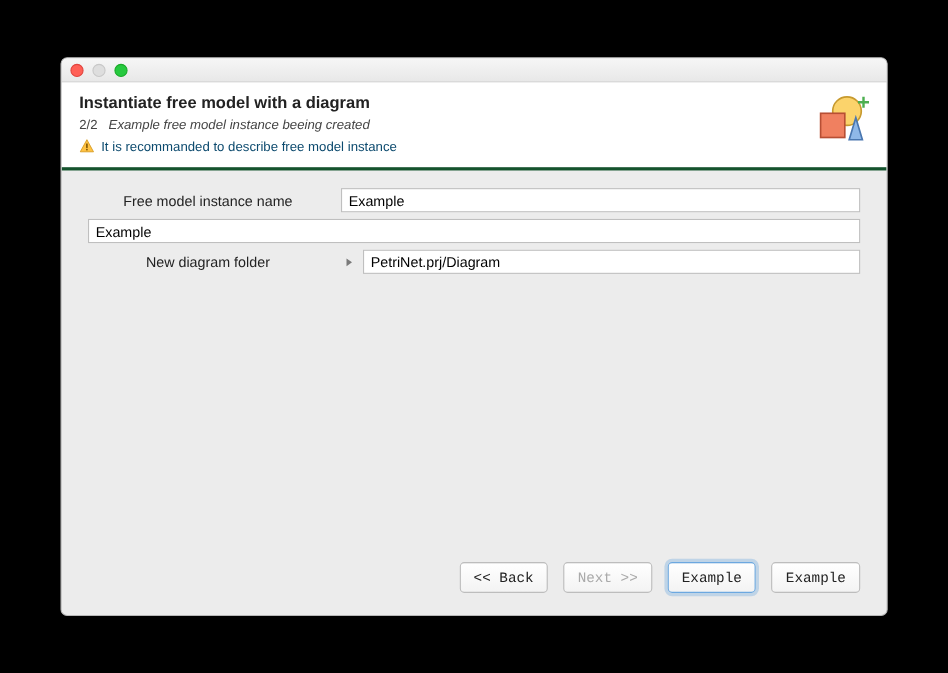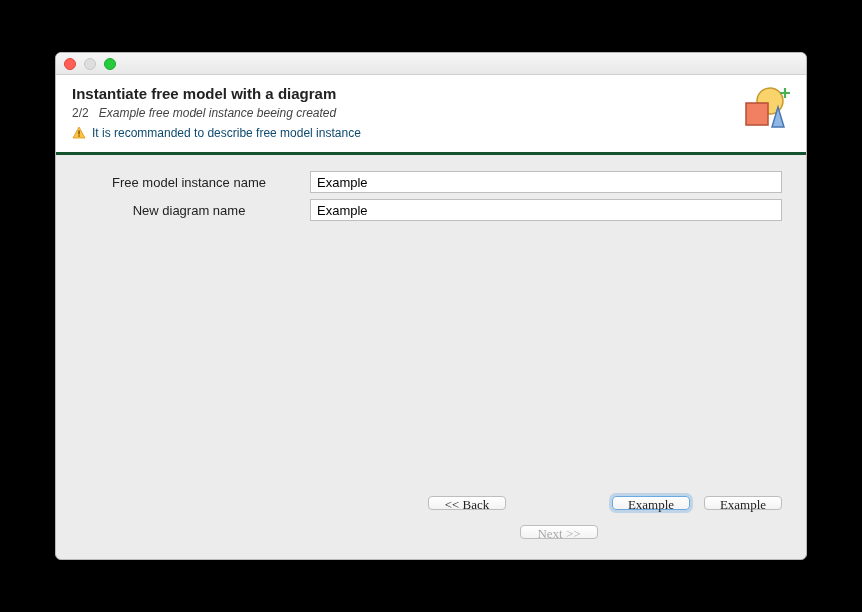--- a/index.html
+++ b/index.html
@@ -144,34 +144,33 @@
       justify-content: center;
     }
     .footer {
       padding: 16px 24px 20px 24px;
       display: flex;
       justify-content: flex-end;
       gap: 14px;
     }
     .btn {
       min-width: 78px;
-      height: 14px;
+      height: 28px;
       border: 1px solid #bdbdbd;
       background: linear-gradient(#ffffff, #f3f3f3);
       border-radius: 4px;
       font-size: 13px;
-      font-family: Liberation Serif, serif;
+      font-family: Liberation Mono, monospace;
       cursor: pointer;
       padding: 0 12px;
       color: #222;
     }
     .btn:disabled {
       color: #aaa;
       cursor: default;
-      margin-top: 29px;
     }
     .btn.default {
       border: 1px solid #6ca8e0;
       box-shadow: 0 0 0 3px rgba(108,168,224,0.35);
     }
   </style>
 </head>
 <body>
 
 <div class="window">
@@ -213,27 +212,35 @@
 
   <div class="content">
     <div class="form-row">
       <div class="form-label">Free model instance name</div>
       <div class="form-field">
         <input type="text" class="text-input" value="Example" style="">
       </div>
     </div>
 
     <div class="form-row">
-      <div class="form-label">New diagram name</div>
       <div class="form-field">
         <input type="text" class="text-input" value="Example" style="">
       </div>
     </div>
 
     <div class="form-row">
+      <div class="form-label">New diagram folder</div>
+      <div class="form-field">
+        <span class="disclosure">
+          <svg width="9" height="9" viewBox="0 0 9 9">
+              <path d="M2 1 L7 4.5 L2 8 Z" fill="#7a7a7a"></path>
+            </svg>
+        </span>
+        <input type="text" class="text-input" value="PetriNet.prj/Diagram" style="">
+      </div>
     </div>
 
   </div>
 
   <div class="footer">
     <button class="btn">&lt;&lt; Back</button>
     <button class="btn" disabled="">Next &gt;&gt;</button>
     <button class="btn default">Example</button>
     <button class="btn">Example</button>
   </div>

